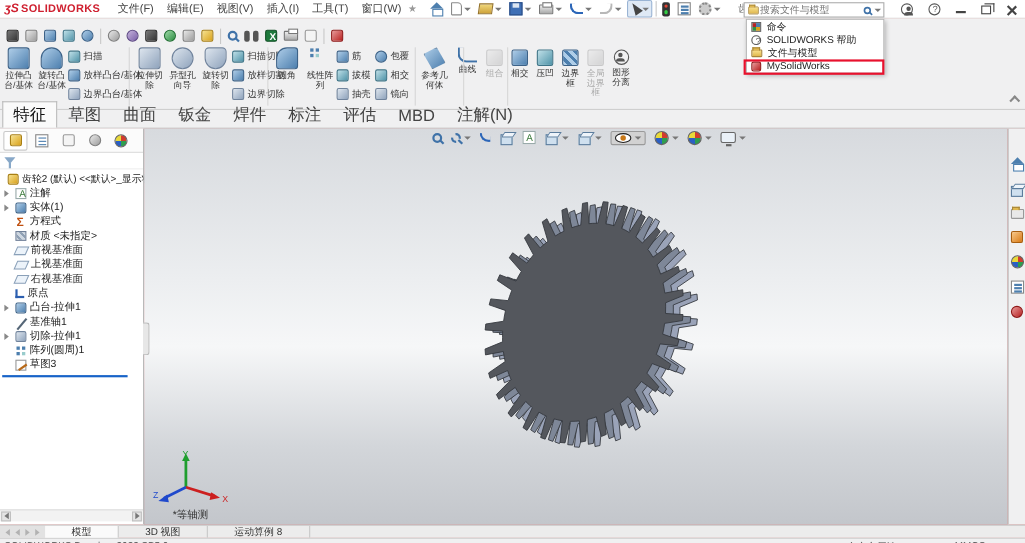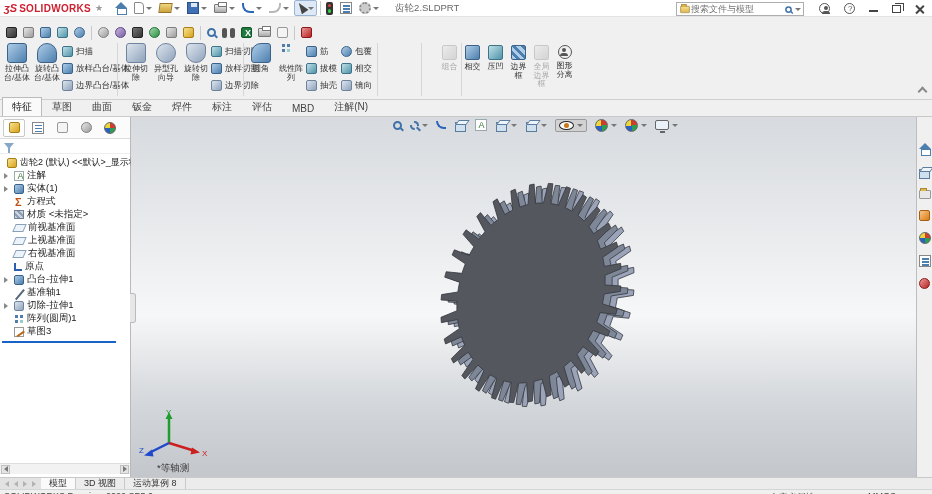--- a/index.html
+++ b/index.html
@@ -122,21 +122,21 @@
   .instant { position:absolute; left:424px; top:0; width:34px; height:57px; background:#dcdcdc; border:1px solid #8f8f8f; display:flex; flex-direction:column; align-items:center; padding-top:4px; }
   .instant .lbl { font-size:8px; margin-top:4px; color:#333; }
   .inst-ic { width:20px; height:16px; background:linear-gradient(135deg,#f2de7a,#caa52a); border:1px solid #8f7a20; clip-path:polygon(0 55%, 55% 0, 100% 35%, 45% 95%); }
   .g6btn { width:23px; display:flex; flex-direction:column; align-items:center; padding-top:4px; }
   .g6btn .lbl { font-size:8px; line-height:8.5px; text-align:center; color:#333; margin-top:3px; word-break:break-all; }
   .g6btn.dis .lbl { color:#aaa; }
   .ribbon-collapse { position:absolute; right:6px; bottom:4px; }
 
   
   .tabrow { position:absolute; left:0; top:100px; width:932px; height:17px; background:#f0f0f1; border-bottom:1px solid #c9c9c9; display:flex; align-items:flex-end; padding-left:2px; }
-  .ctab { font-size:10px; color:#444; padding:2px 9px; border:1px solid transparent; border-bottom:none; }
+  .ctab { font-size:15px; color:#444; padding:2px 9px; border:1px solid transparent; border-bottom:none; }
   .ctab.active { background:#fafafa; border-color:#bbb; color:#111; }
 
   
   .mainarea { position:absolute; left:0; top:117px; width:932px; height:360px; }
 
   
   .leftpanel { position:absolute; left:0; top:0; width:131px; height:360px; background:#fff; border-right:1px solid #b9b9b9; }
   .lp-tabs { height:22px; display:flex; align-items:center; gap:2px; padding:2px 3px; border-bottom:1px solid #ddd; background:#fbfbfb; }
   .lp-tab { width:22px; height:18px; display:flex; align-items:center; justify-content:center; border-radius:2px; }
   .lp-tab.active { background:#fff; border:1px solid #c9c9c9; }
@@ -163,21 +163,21 @@
   .gear-svg { left:0; top:0; }
   .triad-svg { left:8px; bottom:18px; }
 
   
   .taskpane { position:absolute; right:0; top:0; width:16px; height:360px; background:#f0f0f1; border-left:1px solid #bdbdbd; display:flex; flex-direction:column; align-items:center; gap:11px; padding-top:26px; }
 
   
   .modeltabs { position:absolute; left:0; top:477px; width:932px; height:12px; background:#ececec; border-top:1px solid #c9c9c9; display:flex; align-items:stretch; }
   .navbtns { display:flex; align-items:center; gap:1px; padding:0 3px; background:#e2e2e2; }
   .navbtn { width:8px; height:8px; display:flex; align-items:center; justify-content:center; opacity:.45; }
-  .mtab { font-size:9px; color:#333; padding:0 8px; display:flex; align-items:center; border-right:1px solid #c9c9c9; }
+  .mtab { font-size:9px; color:#333; padding:0 24px; display:flex; align-items:center; border-right:1px solid #c9c9c9; }
   .mtab.active { background:#fafafa; }
   .statusbar { position:absolute; left:0; top:489px; width:932px; height:12px; background:#f0f0f1; border-top:1px solid #d5d5d5; font-size:9px; color:#444; overflow:hidden; }
   .statusbar .sleft { position:absolute; left:4px; top:1px; }
   .statusbar .scustom { position:absolute; left:770px; top:1px; }
   .statusbar .sunits { position:absolute; left:868px; top:1px; }
 
   
   .searchmenu { position:absolute; left:678px; top:17px; width:126px; background:#fff; border:1px solid #b5b5b5; box-shadow:1px 2px 4px rgba(0,0,0,.25); z-index:50; }
   .sm-item { display:flex; align-items:center; gap:5px; height:12px; padding-left:4px; font-size:9px; color:#222; white-space:nowrap; }
   .redbox { position:absolute; left:-3px; top:36px; width:128px; height:14px; border:2.5px solid #e8112d; z-index:60; pointer-events:none; }
@@ -185,20 +185,28 @@
 </style>
 </head>
 <body>
 
 <div class="app">
 
   <div class="titlebar">
     <div class="logo">
       <span class="mark">ʒS</span>
       <span class="word">SOLIDWORKS</span>
+    </div>
+    <div class="menus">
+      <span class="menu-item">文件(F)</span>
+      <span class="menu-item">编辑(E)</span>
+      <span class="menu-item">视图(V)</span>
+      <span class="menu-item">插入(I)</span>
+      <span class="menu-item">工具(T)</span>
+      <span class="menu-item">窗口(W)</span>
     </div>
     <span class="pin-star">★</span>
     <div class="qat">
       <span class="qbtn">
           <span class="home-ic"></span>
         </span>
       <span class="qbtn">
           <span class="doc-ic"></span>
           <span class="dd-caret"></span>
         </span>
@@ -369,20 +377,30 @@
               <span class="lbl">相交</span>
             </div>
           <div class="smallbtn">
               <span class="ic ic12 i-steel"></span>
               <span class="lbl">镜向</span>
             </div>
         </div>
       </div>
       <div class="gsep" style="left:377px"></div>
 
+      <div class="rgroup" style="left:380px">
+        <div class="bigbtn">
+          <span class="ic ic20 i-blue" style="clip-path:polygon(0 30%,60% 0,100% 70%,40% 100%)"></span>
+          <span class="lbl">参考几何体</span>
+        </div>
+        <div class="bigbtn">
+          <span class="undo-ic" style="width:18px;height:14px;border-color:#3f72a8"></span>
+          <span class="lbl">曲线</span>
+        </div>
+      </div>
       <div class="gsep" style="left:421px"></div>
 
       <div class="gsep" style="left:461px"></div>
 
       <div class="rgroup" style="left:438px">
         <div class="g6btn dis">
           <span class="ic ic16 i-steel disabled-ic"></span>
           <span class="lbl">组合</span>
         </div>
         <div class="g6btn">
@@ -633,14 +651,33 @@
     <span class="mtab">3D 视图</span>
     <span class="mtab">运动算例 8</span>
   </div>
 
   <div class="statusbar">
     <span class="sleft">SOLIDWORKS Premium 2022 SP5.0</span>
     <span class="scustom">自定义属性</span>
     <span class="sunits">MMGS</span>
   </div>
 
+  <div class="searchmenu">
+    <div class="sm-item">
+      <span class="grid-ic"></span>
+      <span>命令</span>
+    </div>
+    <div class="sm-item">
+      <span class="help-ic" style="width:9px;height:9px"></span>
+      <span>SOLIDWORKS 帮助</span>
+    </div>
+    <div class="sm-item">
+      <span class="folder-ic" style="width:10px;height:7px"></span>
+      <span>文件与模型</span>
+    </div>
+    <div class="sm-item">
+      <span class="ic ic12 i-red" style="width:9px;height:9px"></span>
+      <span>MySolidWorks</span>
+    </div>
+    <div class="redbox"></div>
+  </div>
 
 </div>
 
 </body></html>

